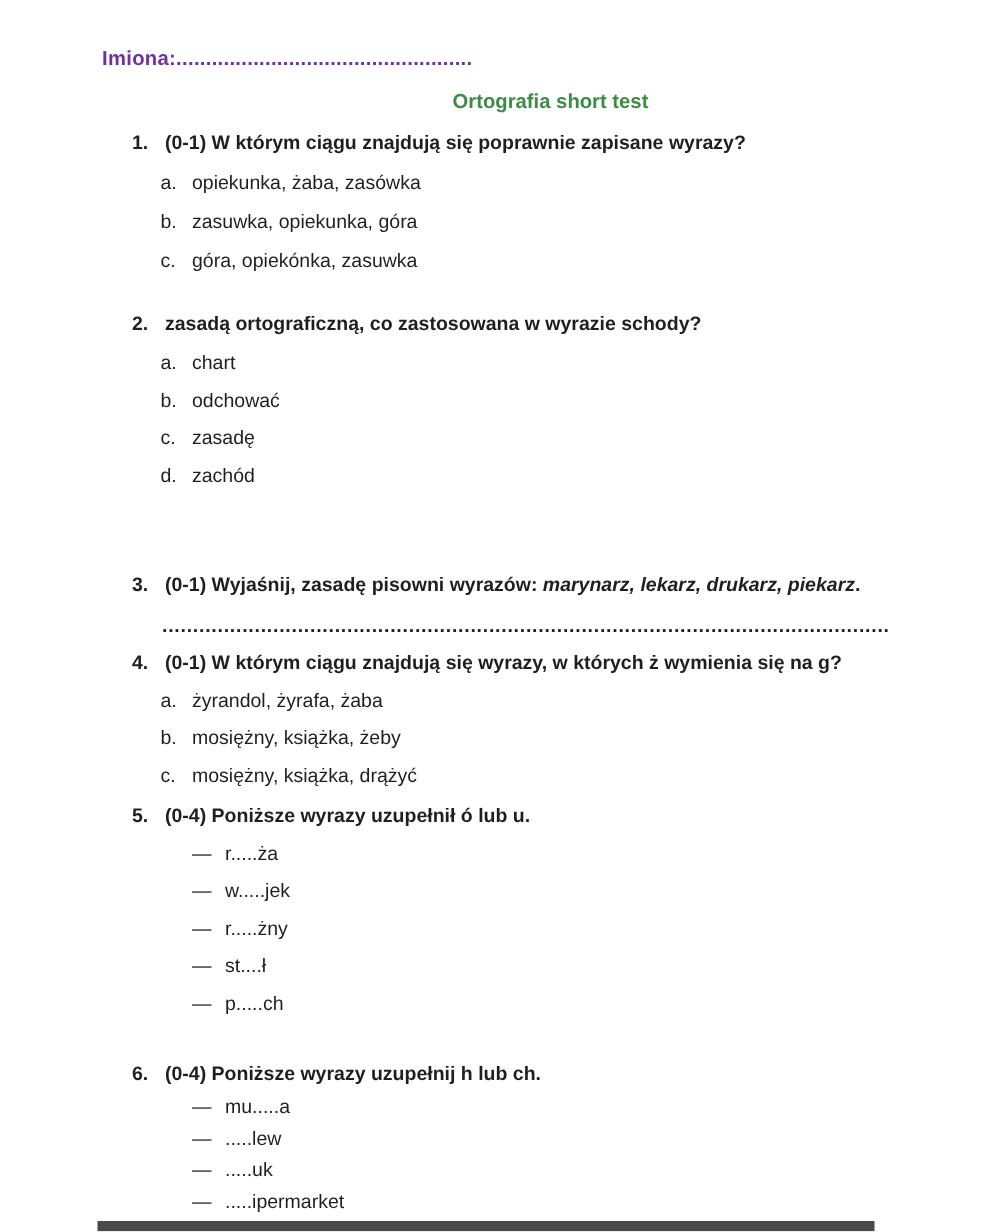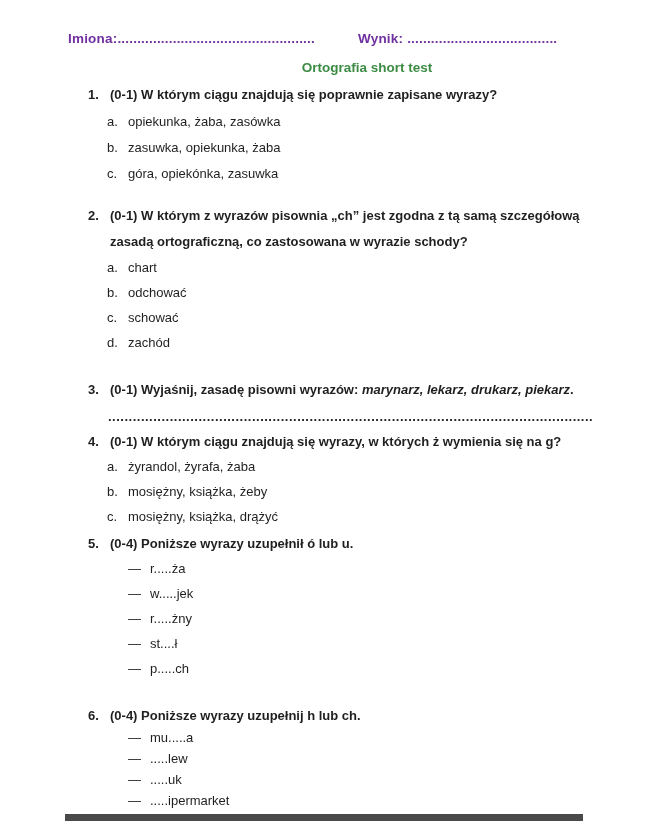--- a/index.html
+++ b/index.html
@@ -55,65 +55,63 @@
     position:absolute; left:65px; top:814px;
     width:518px; height:7px; background:#4a4a4a;
   }
 </style>
 </head>
 <body>
 
 <div class="page">
 
   <span class="purple hdr-names">Imiona:..................................................</span>
-  <span class="purple hdr-score">Wynik: ......................................</span>
 
   <div class="doc-title">Ortografia short test</div>
 
   <div class="q" id="q1">
     <div class="q-head">
       <span class="q-num">1.</span>
       <span class="q-text"><span>(0-1) W którym ciągu znajdują się </span><span class="u">poprawnie zapisane</span><span> wyrazy?</span></span>
     </div>
     <div class="optlist">
       <div class="opt">
         <span class="opt-letter">a.</span>
         <span>opiekunka, żaba, zasówka</span>
       </div>
       <div class="opt">
         <span class="opt-letter">b.</span>
-        <span>zasuwka, opiekunka, żaba</span>
+        <span>zasuwka, opiekunka, góra</span>
       </div>
       <div class="opt">
         <span class="opt-letter">c.</span>
         <span>góra, opiekónka, zasuwka</span>
       </div>
     </div>
   </div>
 
   <div class="q" id="q2">
     <div class="q-head">
       <span class="q-num">2.</span>
       <span class="q-text">
-          <span style="display:block">(0-1) W którym z wyrazów pisownia „ch” jest zgodna z tą samą szczegółową</span>
           <span style="display:block">zasadą ortograficzną, co zastosowana w wyrazie schody?</span>
         </span>
     </div>
     <div class="optlist tight">
       <div class="opt">
         <span class="opt-letter">a.</span>
         <span>chart</span>
       </div>
       <div class="opt">
         <span class="opt-letter">b.</span>
         <span>odchować</span>
       </div>
       <div class="opt">
         <span class="opt-letter">c.</span>
-        <span>schować</span>
+        <span>zasadę</span>
       </div>
       <div class="opt">
         <span class="opt-letter">d.</span>
         <span>zachód</span>
       </div>
     </div>
   </div>
 
   <div class="q" id="q3">
     <div class="q-head">

